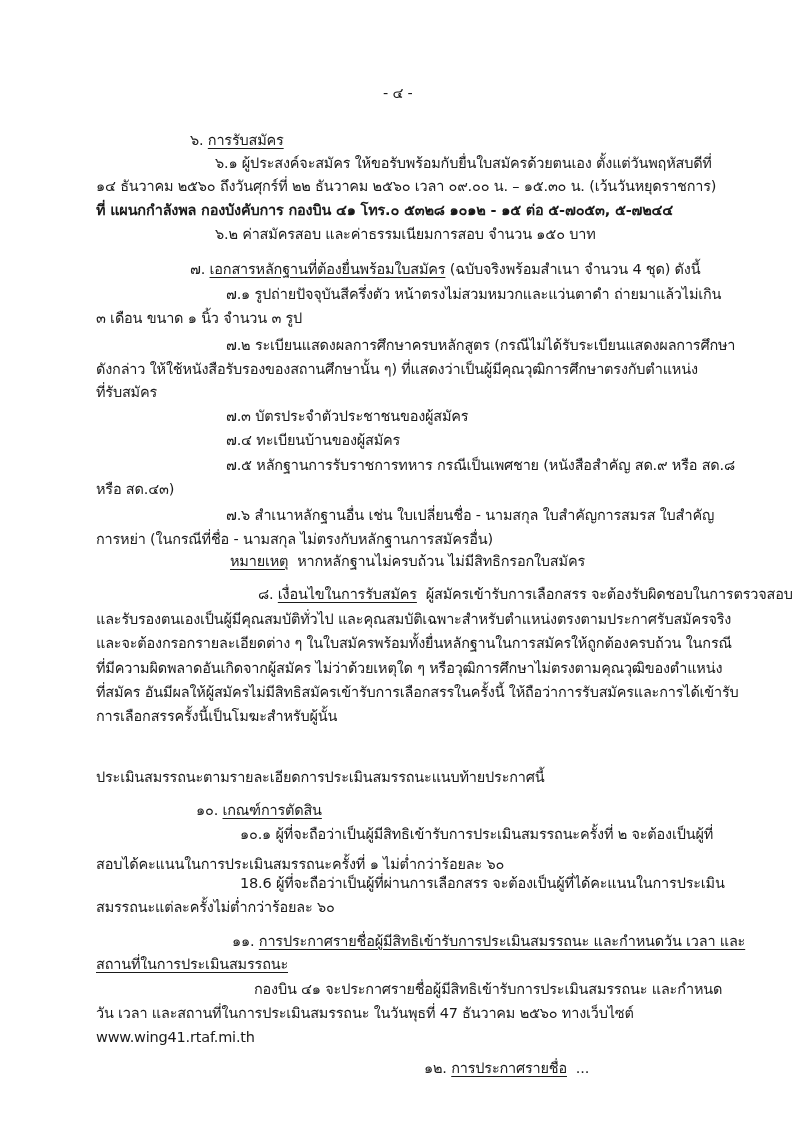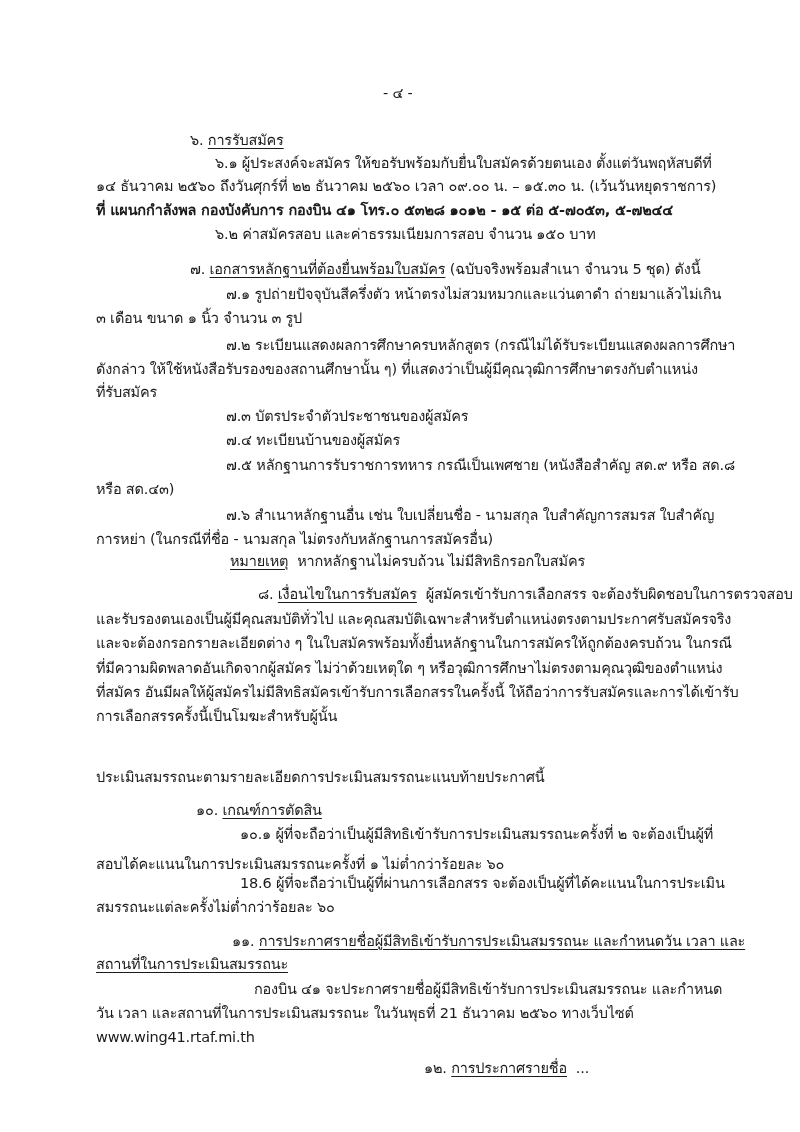--- a/index.html
+++ b/index.html
@@ -21,21 +21,21 @@
     <span class="u">การรับสมัคร</span>
   </div>
   <div class="ln" style="left:215px; top:153px;">๖.๑  ผู้ประสงค์จะสมัคร ให้ขอรับพร้อมกับยื่นใบสมัครด้วยตนเอง ตั้งแต่วันพฤหัสบดีที่</div>
   <div class="ln" style="left:96px; top:176px;">๑๔ ธันวาคม ๒๕๖๐ ถึงวันศุกร์ที่ ๒๒ ธันวาคม ๒๕๖๐ เวลา ๐๙.๐๐ น. – ๑๕.๓๐ น. (เว้นวันหยุดราชการ)</div>
   <div class="ln" style="left:96px; top:200px;font-weight:bold;">ที่ แผนกกำลังพล กองบังคับการ กองบิน ๔๑ โทร.๐ ๕๓๒๘ ๑๐๑๒ - ๑๕ ต่อ ๕-๗๐๕๓, ๕-๗๒๔๔</div>
   <div class="ln" style="left:215px; top:224px;">๖.๒  ค่าสมัครสอบ และค่าธรรมเนียมการสอบ จำนวน ๑๕๐ บาท</div>
 
   <div class="ln" style="left:190px; top:259px;">
     <span>๗.</span>
     <span class="u">เอกสารหลักฐานที่ต้องยื่นพร้อมใบสมัคร</span>
-    <span>(ฉบับจริงพร้อมสำเนา จำนวน 5 ชุด) ดังนี้</span>
+    <span>(ฉบับจริงพร้อมสำเนา จำนวน 4 ชุด) ดังนี้</span>
   </div>
   <div class="ln" style="left:226px; top:284px;">๗.๑  รูปถ่ายปัจจุบันสีครึ่งตัว หน้าตรงไม่สวมหมวกและแว่นตาดำ ถ่ายมาแล้วไม่เกิน</div>
   <div class="ln" style="left:96px; top:308px;">๓ เดือน ขนาด ๑ นิ้ว จำนวน ๓ รูป</div>
   <div class="ln" style="left:226px; top:335px;">๗.๒  ระเบียนแสดงผลการศึกษาครบหลักสูตร (กรณีไม่ได้รับระเบียนแสดงผลการศึกษา</div>
   <div class="ln" style="left:96px; top:359px;text-align:right;">ดังกล่าว ให้ใช้หนังสือรับรองของสถานศึกษานั้น ๆ) ที่แสดงว่าเป็นผู้มีคุณวุฒิการศึกษาตรงกับตำแหน่ง</div>
   <div class="ln" style="left:96px; top:382px;">ที่รับสมัคร</div>
   <div class="ln" style="left:226px; top:406px;">๗.๓  บัตรประจำตัวประชาชนของผู้สมัคร</div>
   <div class="ln" style="left:226px; top:430px;">๗.๔  ทะเบียนบ้านของผู้สมัคร</div>
   <div class="ln" style="left:226px; top:455px;">๗.๕  หลักฐานการรับราชการทหาร กรณีเป็นเพศชาย (หนังสือสำคัญ สด.๙ หรือ สด.๘</div>
   <div class="ln" style="left:96px; top:479px;">หรือ สด.๔๓)</div>
@@ -67,21 +67,21 @@
   <div class="ln" style="left:96px; top:848px;margin-top:6px;">สอบได้คะแนนในการประเมินสมรรถนะครั้งที่ ๑ ไม่ต่ำกว่าร้อยละ ๖๐</div>
   <div class="ln" style="left:240px; top:873px;">18.6  ผู้ที่จะถือว่าเป็นผู้ที่ผ่านการเลือกสรร จะต้องเป็นผู้ที่ได้คะแนนในการประเมิน</div>
   <div class="ln" style="left:96px; top:897px;">สมรรถนะแต่ละครั้งไม่ต่ำกว่าร้อยละ ๖๐</div>
 
   <div class="ln" style="left:232px; top:931px;">
     <span>๑๑.</span>
     <span class="u">การประกาศรายชื่อผู้มีสิทธิเข้ารับการประเมินสมรรถนะ และกำหนดวัน เวลา และ</span>
   </div>
   <div class="ln u" style="left:96px; top:954px;">สถานที่ในการประเมินสมรรถนะ</div>
   <div class="ln" style="left:254px; top:979px;">กองบิน ๔๑ จะประกาศรายชื่อผู้มีสิทธิเข้ารับการประเมินสมรรถนะ และกำหนด</div>
-  <div class="ln" style="left:96px; top:1003px;">วัน เวลา และสถานที่ในการประเมินสมรรถนะ ในวันพุธที่ 21 ธันวาคม ๒๕๖๐ ทางเว็บไซต์</div>
+  <div class="ln" style="left:96px; top:1003px;">วัน เวลา และสถานที่ในการประเมินสมรรถนะ ในวันพุธที่ 47 ธันวาคม ๒๕๖๐ ทางเว็บไซต์</div>
   <div class="ln" style="left:96px; top:1027px;">www.wing41.rtaf.mi.th</div>
 
   <div class="ln" style="left:424px; top:1058px;">
     <span>๑๒.</span>
     <span class="u">การประกาศรายชื่อ</span>&nbsp;
     <span>...</span>
   </div>
 
 </div>
 

